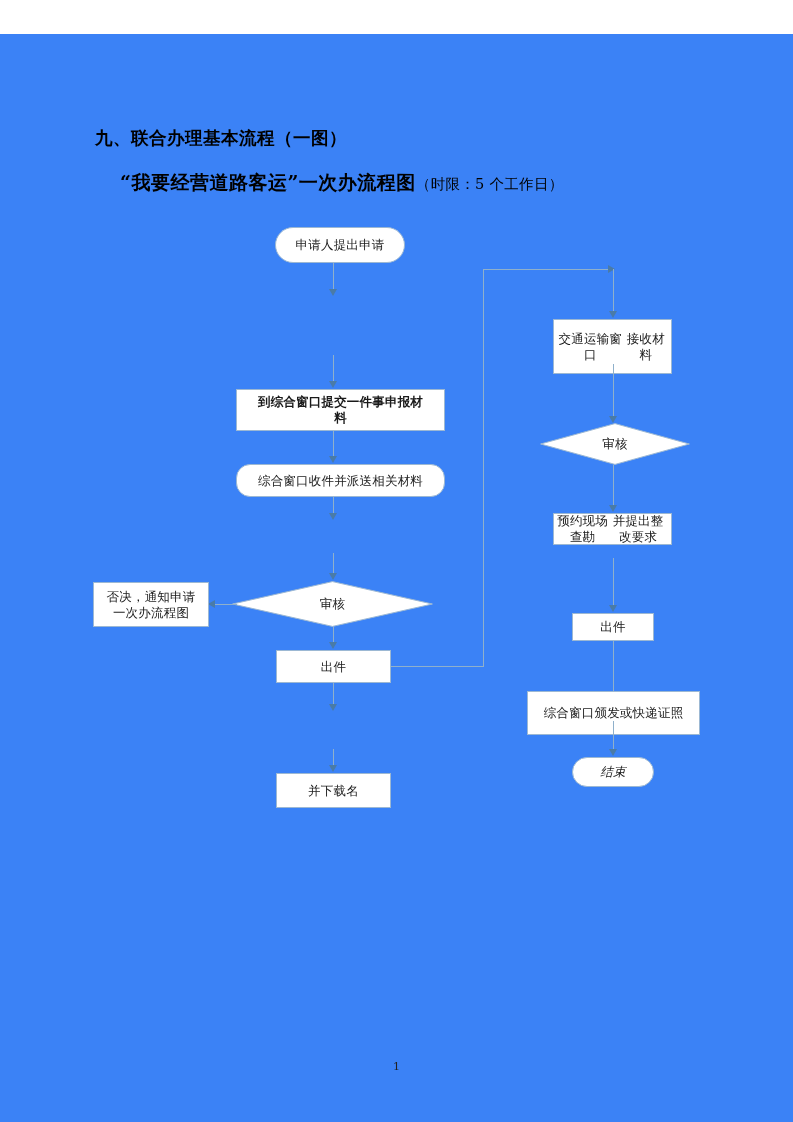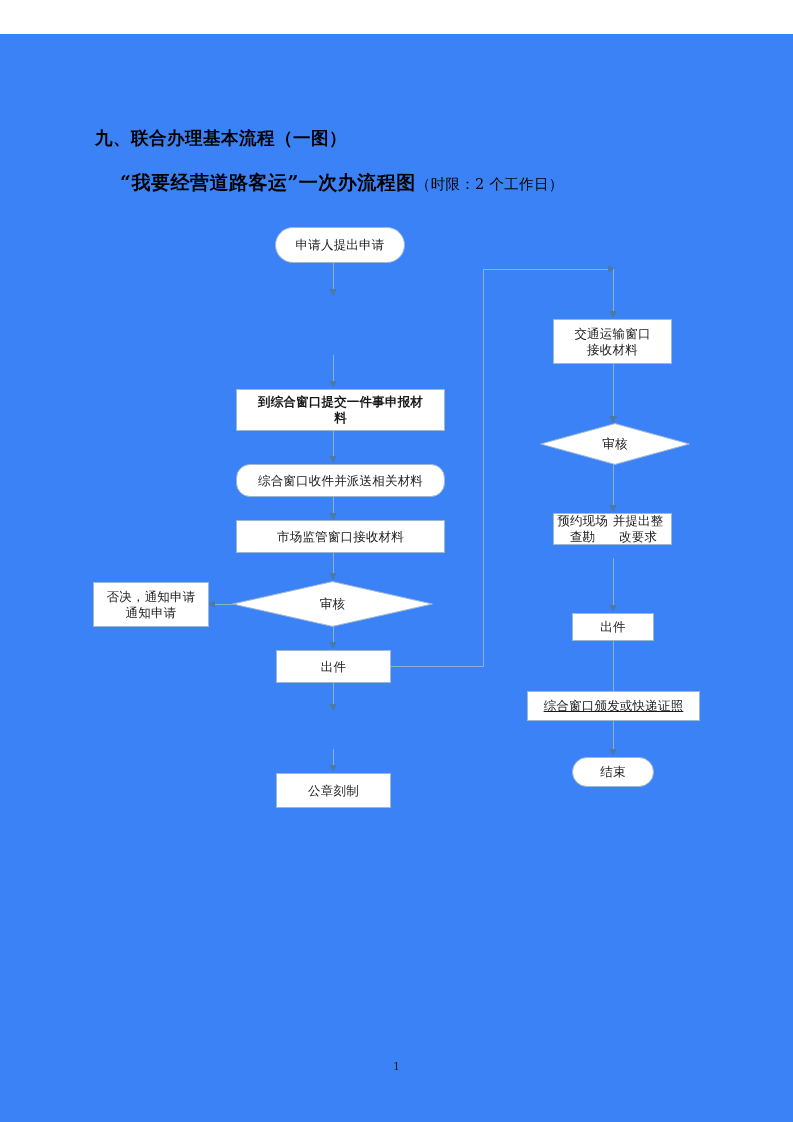--- a/index.html
+++ b/index.html
@@ -129,21 +129,21 @@
   }
 </style>
 </head>
 <body>
 
 <div id="page">
 
   <div id="heading-section">九、联合办理基本流程（一图）</div>
 
   <div id="heading-title">
-    <span class="main">“我要经营道路客运”一次办流程图</span><span class="sub">（时限：2 个工作日）</span>
+    <span class="main">“我要经营道路客运”一次办流程图</span><span class="sub">（时限：5 个工作日）</span>
   </div>
 
   <div class="node terminator" style="left:275px; top:193px; width:130px; height:36px;">
     <span>申请人提出申请</span>
   </div>
 
   <div class="conn v" style="left:333px; top:229px; height:27px;"></div>
   <div class="arrow down" style="left:328.5px; top:255px;"></div>
 
 
@@ -158,40 +158,37 @@
   <div class="conn v" style="left:333px; top:397px; height:26px;"></div>
   <div class="arrow down" style="left:328.5px; top:422px;"></div>
 
   <div class="node" style="left:236px; top:430px; width:209px; height:33px;border-radius:14px;">
     <span>综合窗口收件并派送相关材料</span>
   </div>
 
   <div class="conn v" style="left:333px; top:463px; height:20px;"></div>
   <div class="arrow down" style="left:328.5px; top:479px;"></div>
 
-  <div class="node" style="left:236px; top:486px; width:209px; height:33px;">
-    <span>市场监管窗口接收材料</span>
-  </div>
 
   <div class="conn v" style="left:333px; top:519px; height:24px;"></div>
   <div class="arrow down" style="left:328.5px; top:539px;"></div>
 
   <div class="diamond-wrap" style="left:232px; top:547px; width:201px; height:46px;">
     <svg class="diamond-shape" viewBox="0 0 201 46" preserveAspectRatio="none">
       <polygon points="100.5,0.6 200.4,23 100.5,45.4 0.6,23" fill="#ffffff" stroke="#9cb8d3" stroke-width="1"></polygon>
     </svg>
     <div class="diamond-label">审核</div>
   </div>
 
   <div class="conn h" style="left:215px; top:570px; width:22px;"></div>
   <div class="arrow left" style="left:208px; top:565.5px;"></div>
 
   <div class="node" style="left:93px; top:548px; width:116px; height:45px; flex-direction:column;">
     <span>否决，通知申请</span>
-    <span>通知申请</span>
+    <span>一次办流程图</span>
   </div>
 
   <div class="conn v" style="left:333px; top:593px; height:18px;"></div>
   <div class="arrow down" style="left:328.5px; top:608px;"></div>
 
   <div class="node" style="left:276px; top:616px; width:115px; height:33px;">
     <span>出件</span>
   </div>
 
   <div class="conn h" style="left:391px; top:632px; width:93px;"></div>
@@ -200,27 +197,27 @@
   <div class="arrow right" style="left:608px; top:230.5px;"></div>
 
   <div class="conn v" style="left:333px; top:649px; height:24px;"></div>
   <div class="arrow down" style="left:328.5px; top:670px;"></div>
 
 
   <div class="conn v" style="left:333px; top:715px; height:20px;"></div>
   <div class="arrow down" style="left:328.5px; top:731px;"></div>
 
   <div class="node" style="left:276px; top:739px; width:115px; height:35px;">
-    <span>公章刻制</span>
+    <span>并下载名</span>
   </div>
 
   <div class="conn v" style="left:613px; top:235px; height:45px;"></div>
   <div class="arrow down" style="left:608.5px; top:277px;"></div>
 
-  <div class="node" style="left:553px; top:285px; width:119px; height:45px; flex-direction:column;">
+  <div class="node" style="left:553px; top:285px; width:119px; height:55px; flex-direction:row;">
     <span>交通运输窗口</span>
     <span>接收材料</span>
   </div>
 
   <div class="conn v" style="left:613px; top:330px; height:56px;"></div>
   <div class="arrow down" style="left:608.5px; top:382px;"></div>
 
   <div class="diamond-wrap" style="left:540px; top:389px; width:150px; height:42px;">
     <svg class="diamond-shape" viewBox="0 0 150 42" preserveAspectRatio="none">
       <polygon points="75,0.6 149.4,21 75,41.4 0.6,21" fill="#ffffff" stroke="#9cb8d3" stroke-width="1"></polygon>
@@ -238,26 +235,26 @@
 
   <div class="conn v" style="left:613px; top:524px; height:51px;"></div>
   <div class="arrow down" style="left:608.5px; top:571px;"></div>
 
   <div class="node" style="left:572px; top:579px; width:82px; height:28px;">
     <span>出件</span>
   </div>
 
   <div class="conn v" style="left:613px; top:607px; height:50px;"></div>
 
-  <div class="node" style="left:527px; top:657px; width:173px; height:30px;text-decoration:underline;">
+  <div class="node" style="left:527px; top:657px; width:173px; height:44px;">
     <span>综合窗口颁发或快递证照</span>
   </div>
 
   <div class="conn v" style="left:613px; top:687px; height:32px;"></div>
   <div class="arrow down" style="left:608.5px; top:715px;"></div>
 
-  <div class="node terminator" style="left:572px; top:723px; width:82px; height:30px;">
+  <div class="node terminator" style="left:572px; top:723px; width:82px; height:30px;font-style:italic;">
     <span>结束</span>
   </div>
 
   <div id="page-number">1</div>
 
 </div>
 
 </body></html>

